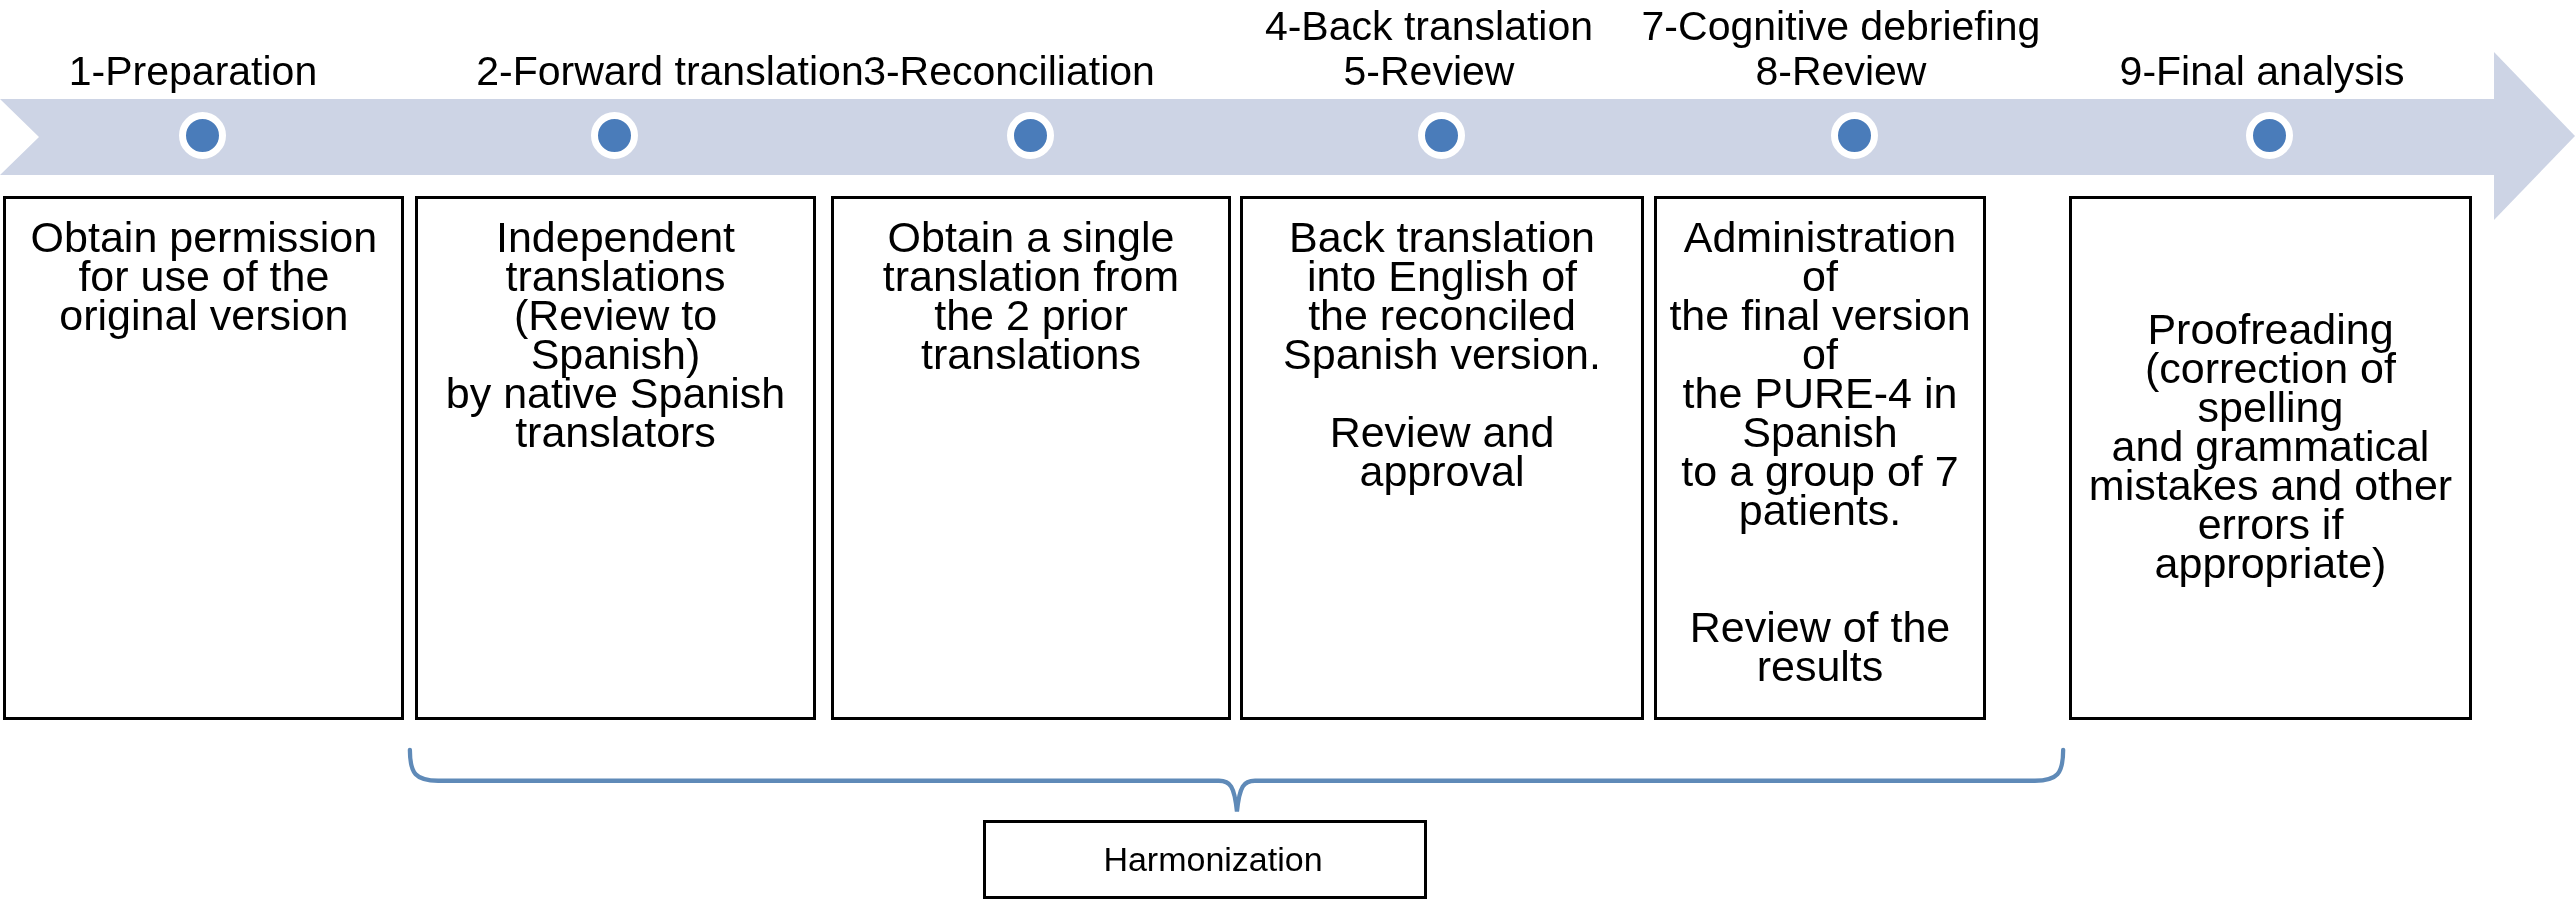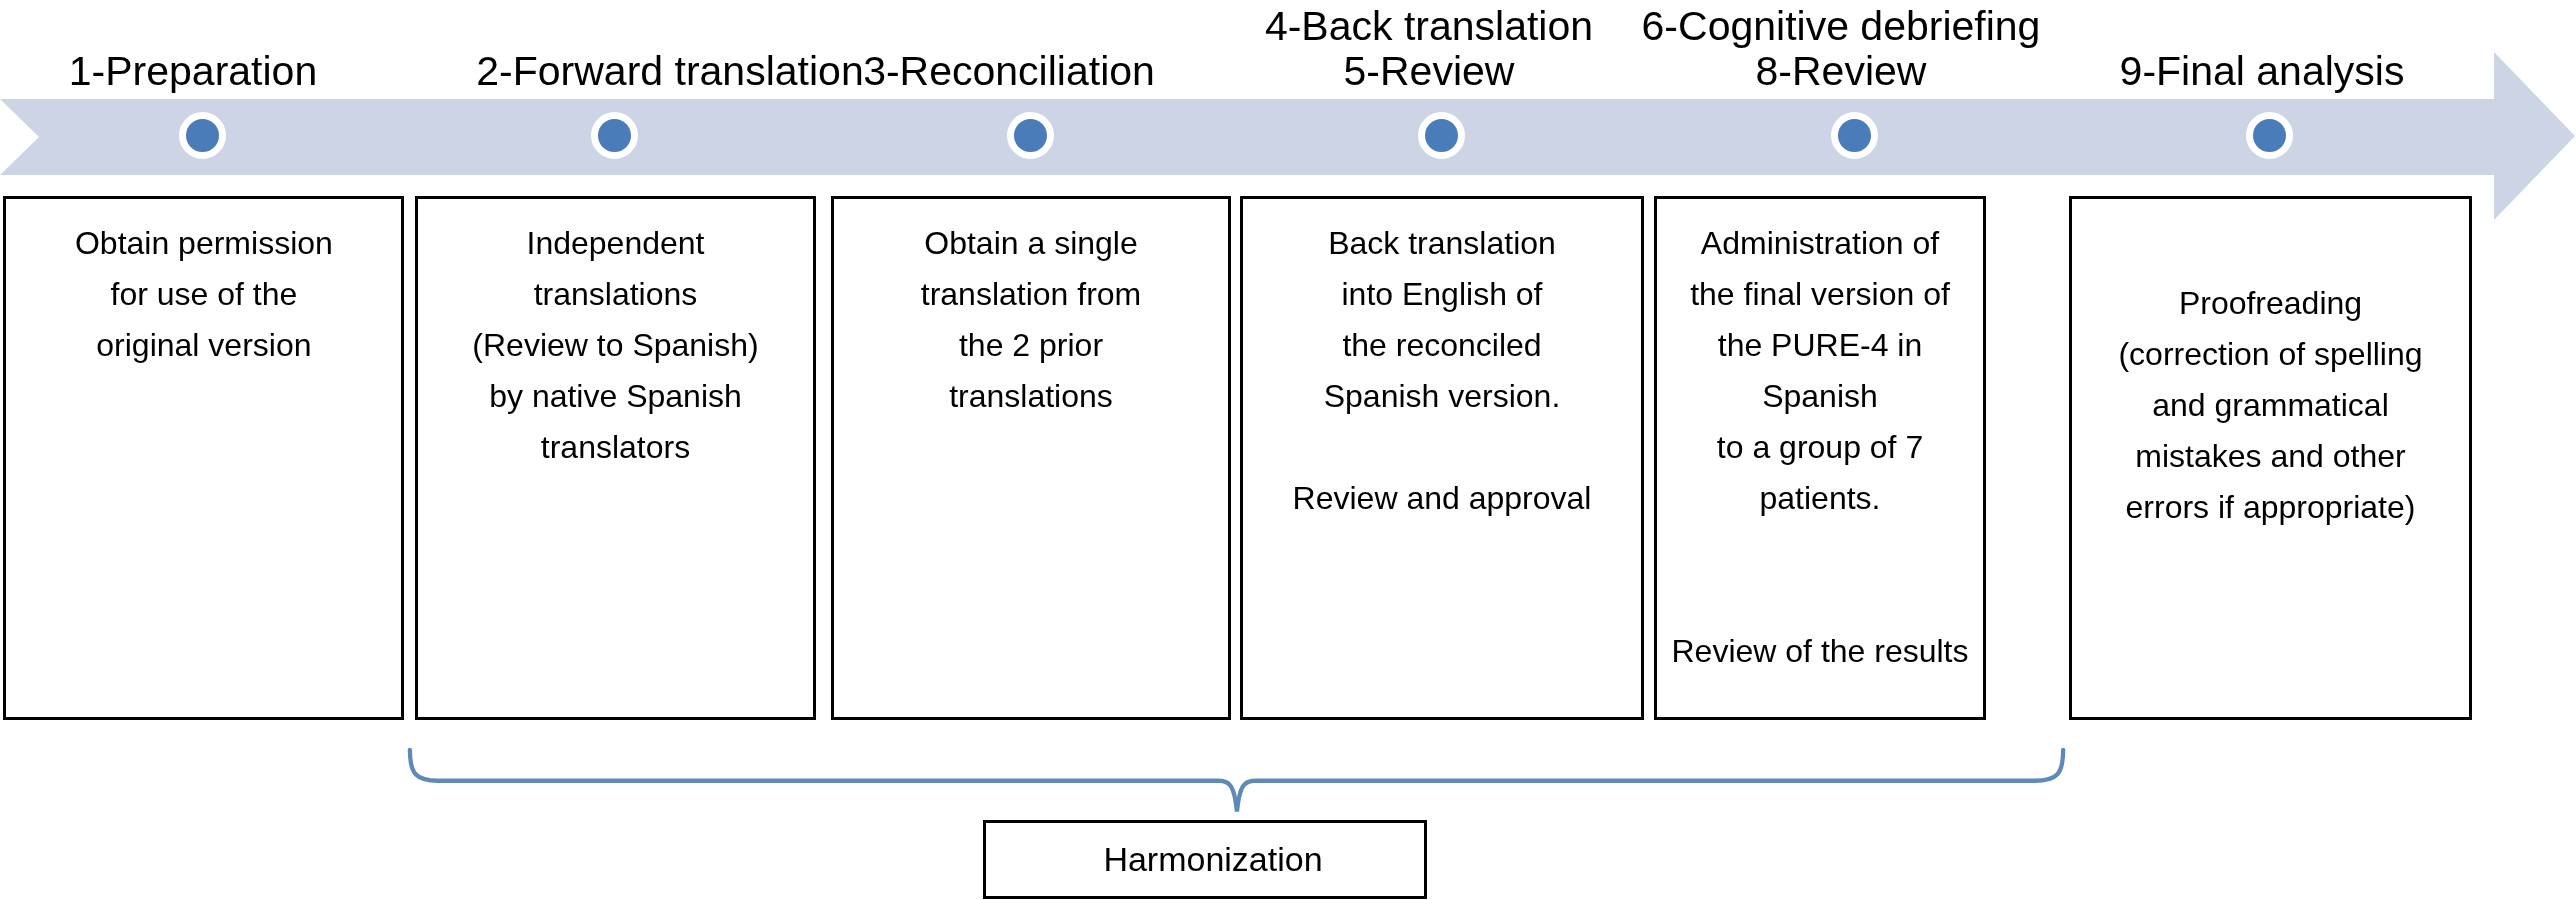--- a/index.html
+++ b/index.html
@@ -37,28 +37,28 @@
     background:#4a7cba;border:7.7px solid #ffffff;
     transform:translateX(-24px);
   }
   
   .step-box{
     position:absolute;top:196px;height:524px;
     box-sizing:border-box;border:3.4px solid #000000;background:#ffffff;
   }
   .box-text{
     padding:19px 6.9px 0 6.9px;
-    font-size:32px;line-height:51px;
+    font-size:43px;line-height:39px;
     text-align:center;white-space:pre-line;
   }
   .box-text.align-left{
     text-align:left;padding-left:24px;padding-right:12px;
   }
   .box-text.para-center{
-    padding-top:0;margin-top:79px;
+    padding-top:0;margin-top:111px;
   }
   
   .bracket-svg{position:absolute;left:0;top:0;width:2576px;height:900px;pointer-events:none;}
   .harmonization-box{
     position:absolute;left:983px;top:820px;width:444px;height:79px;
     box-sizing:border-box;border:3.4px solid #000000;background:#ffffff;
     display:flex;align-items:center;justify-content:center;
     font-size:34px;
     padding-left:16px;
   }
@@ -66,21 +66,21 @@
 </head>
 <body>
 
 <div class="canvas">
 
   <div class="phase-label" style="left:193px">1-Preparation</div>
   <div class="phase-label" style="left:670px">2-Forward translation</div>
   <div class="phase-label" style="left:1009px">3-Reconciliation</div>
   <div class="phase-label" style="left:1429px">4-Back translation
 5-Review</div>
-  <div class="phase-label" style="left:1841px">6-Cognitive debriefing
+  <div class="phase-label" style="left:1841px">7-Cognitive debriefing
 8-Review</div>
   <div class="phase-label" style="left:2262px">9-Final analysis</div>
 
   <div class="band"></div>
   <div class="arrowhead"></div>
 
   <div class="dot" style="left:203px"></div>
   <div class="dot" style="left:615px"></div>
   <div class="dot" style="left:1031px"></div>
   <div class="dot" style="left:1442px"></div>

